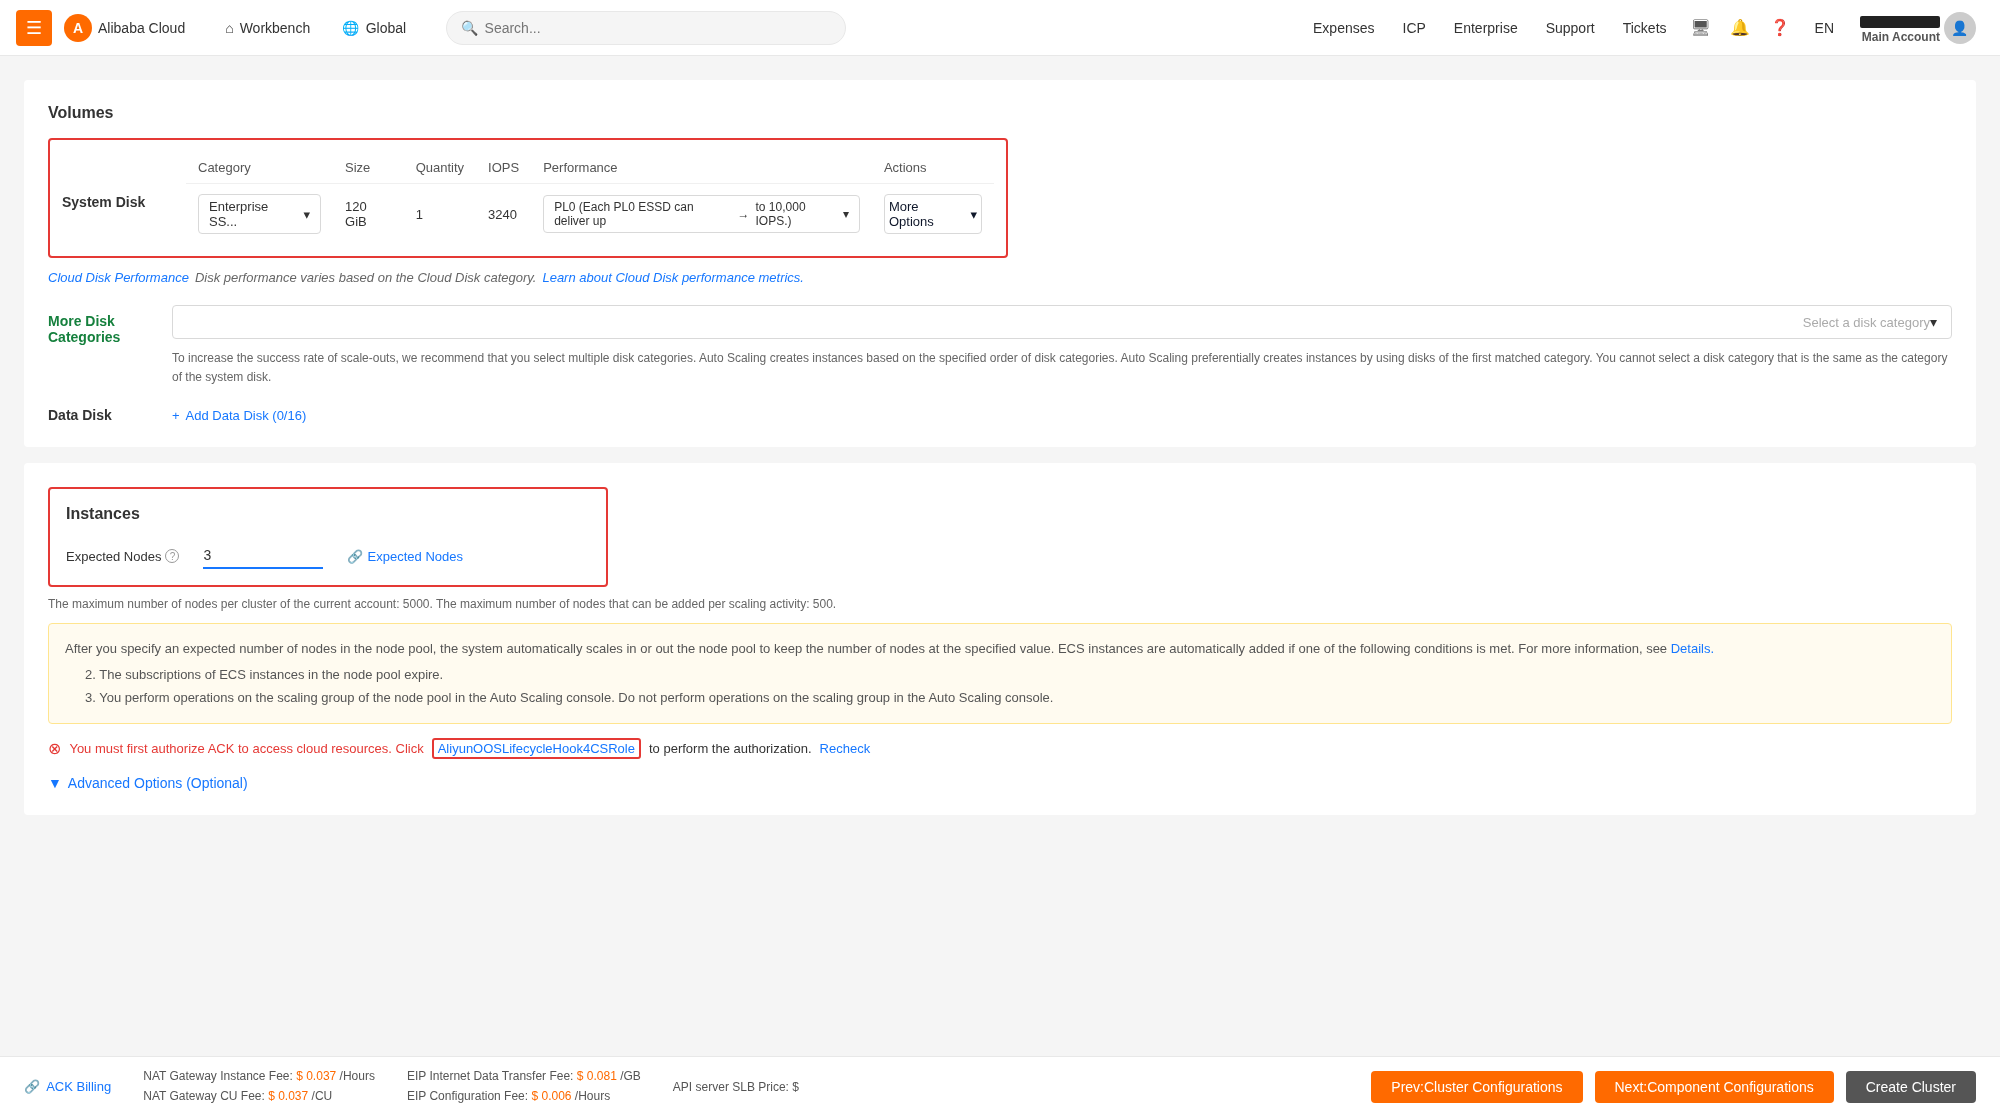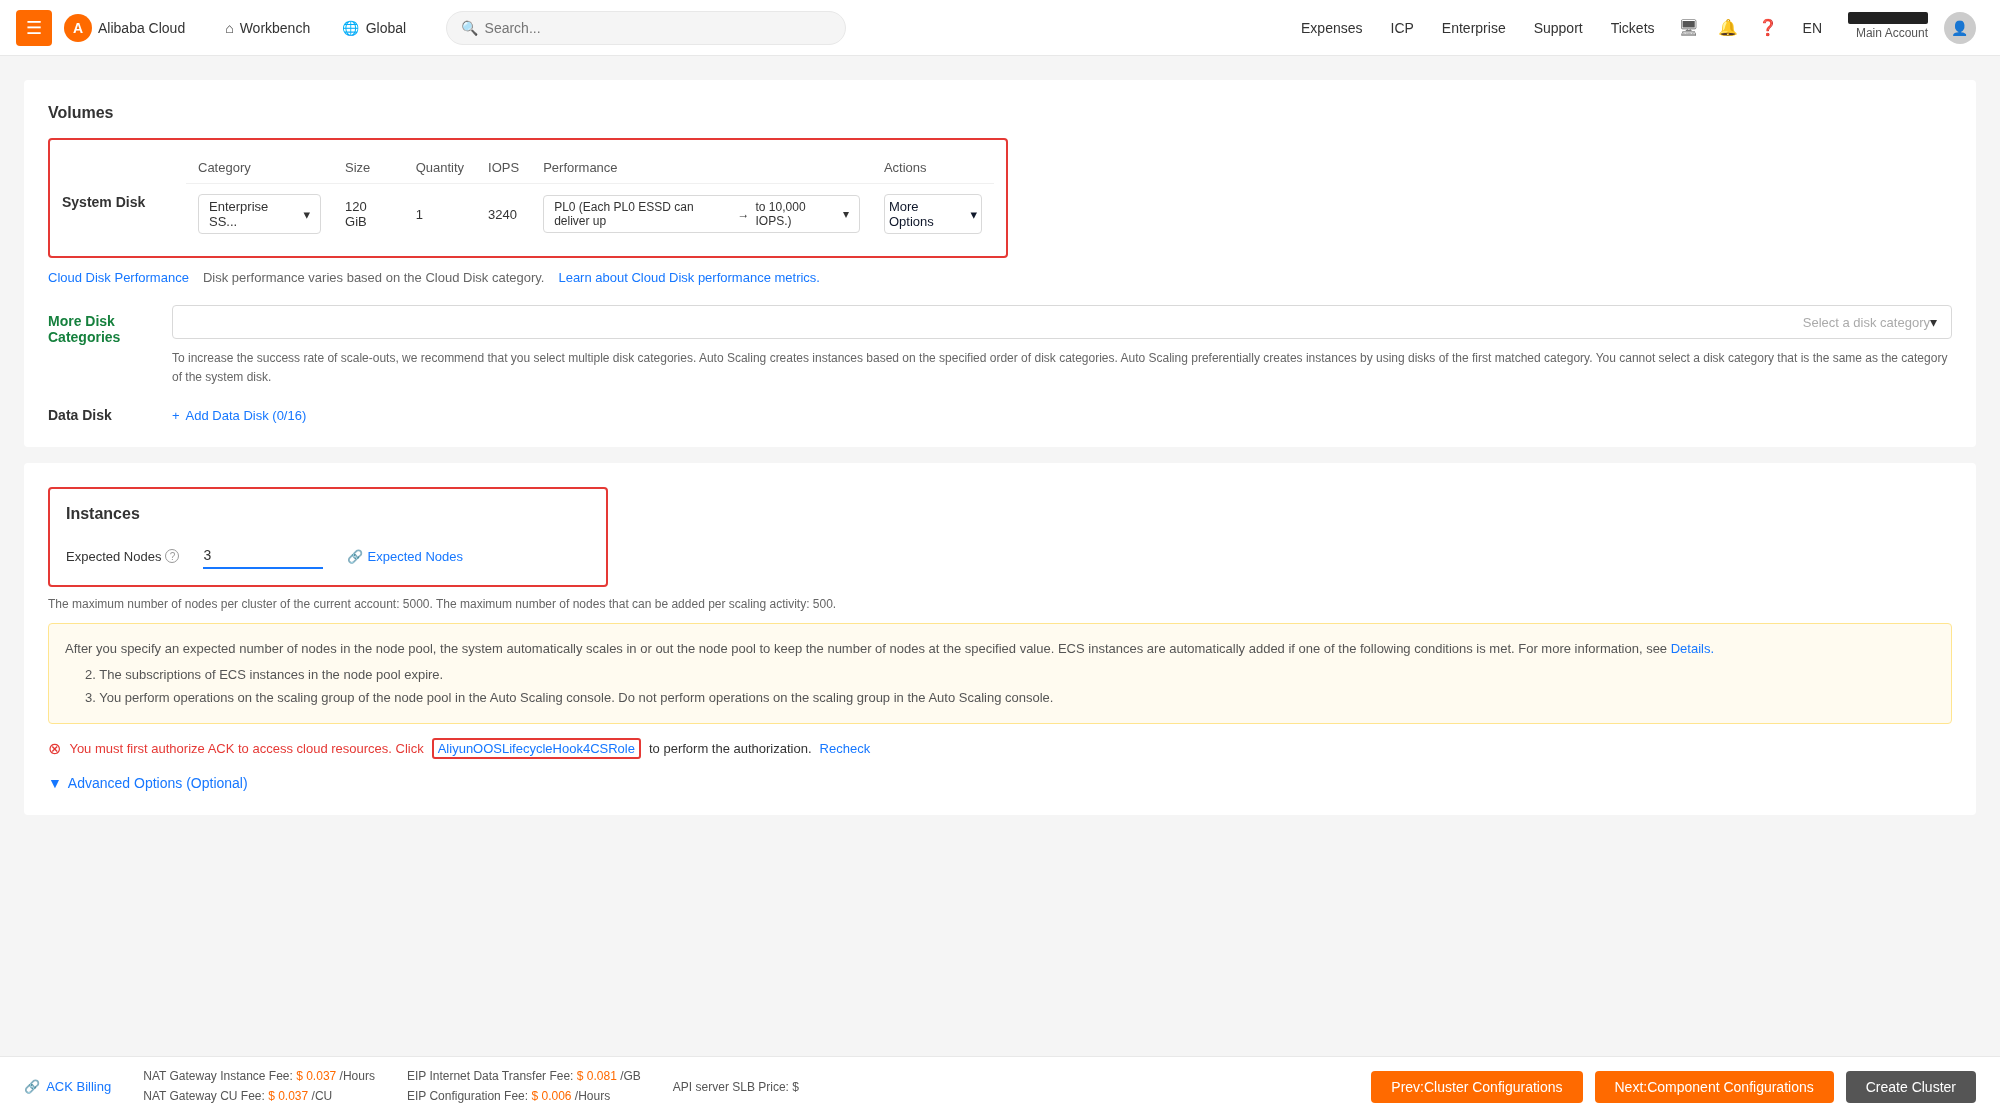--- a/index.html
+++ b/index.html
@@ -60,22 +60,22 @@
     }
     .header-link {
       padding: 0 10px; color: #333; font-size: 14px; cursor: pointer;
     }
     .header-icon-btn {
       width: 32px; height: 32px;
       display: flex; align-items: center; justify-content: center;
       cursor: pointer; color: #555; font-size: 16px; border-radius: 4px;
     }
     .account-area {
-      display: flex; align-items: flex-start; gap: 16px;
-      padding: 0 8px; cursor: pointer;
+      display: flex; align-items: flex-end; gap: 4px;
+      padding: 0 8px; cursor: pointer; font-weight: bold;
     }
     .account-bar {
       width: 80px; height: 12px; background: #222; border-radius: 2px;
     }
     .account-label { font-size: 12px; color: #555; }
     .avatar {
       width: 32px; height: 32px; border-radius: 50%;
       background: #ccc; overflow: hidden;
       display: flex; align-items: center; justify-content: center;
       font-size: 14px; color: #fff;
@@ -148,21 +148,21 @@
       display: inline-flex; align-items: center; gap: 4px;
       border: 1px solid #d9d9d9; border-radius: 4px;
       padding: 4px 4px; background: #fff; cursor: pointer;
       font-size: 13px; color: #0f172a;
     }
 
     
     .info-row {
       margin-top: 12px;
       font-size: 13px; color: #666;
-      display: flex; gap: 14px; align-items: flex-start; flex-wrap: wrap;
+      display: flex; gap: 6px; align-items: flex-start; flex-wrap: wrap; font-style: italic;
     }
     .link { color: #1677ff; cursor: pointer; text-decoration: none; }
 
     
     .more-disk-section {
       margin-top: 20px;
     }
     .disk-select-box {
       display: flex; align-items: center;
       border: 1px solid #d9d9d9; border-radius: 4px;

